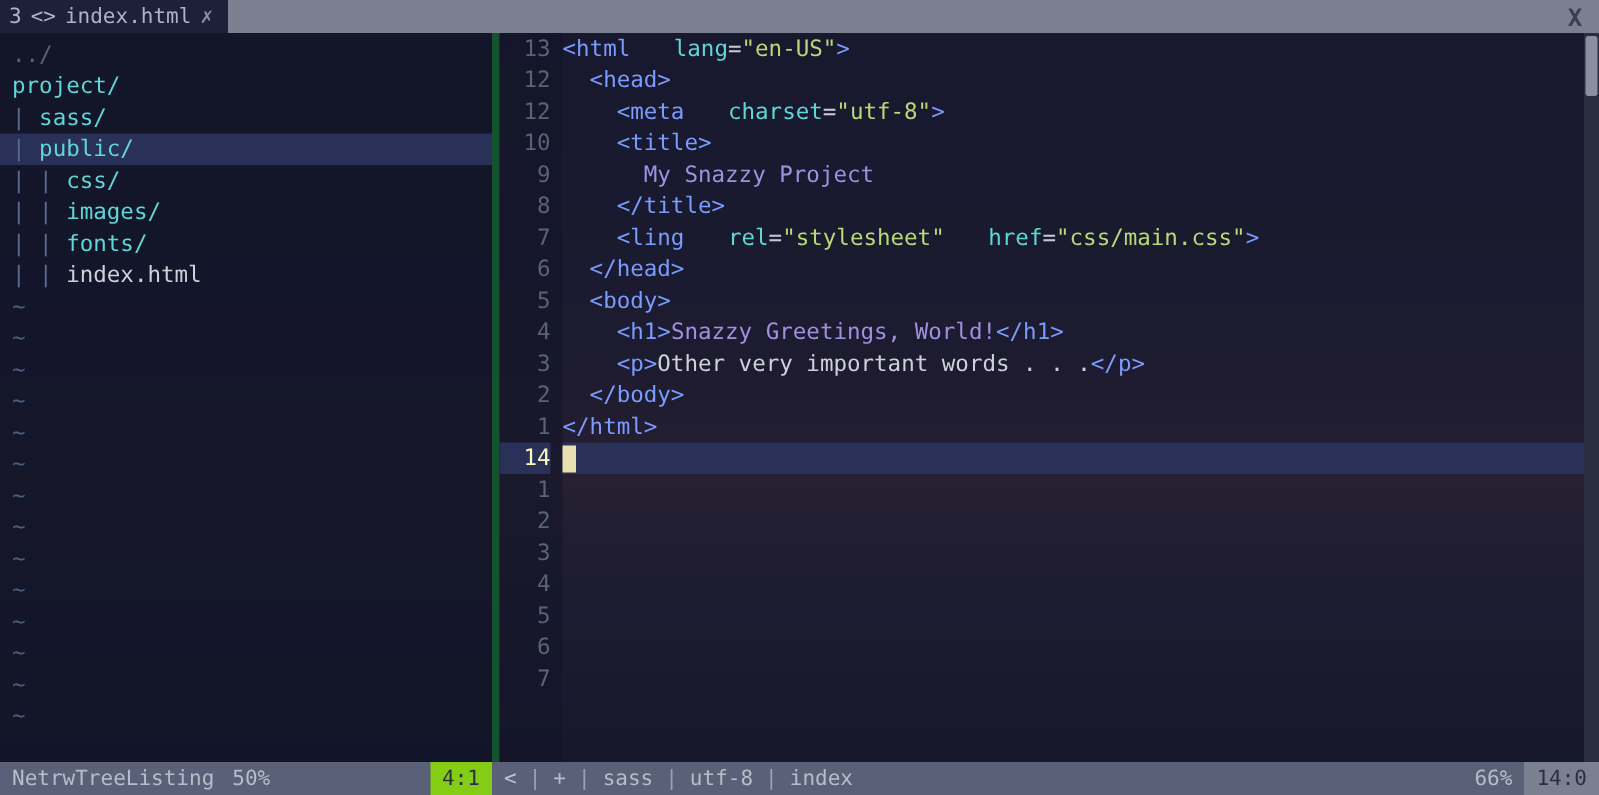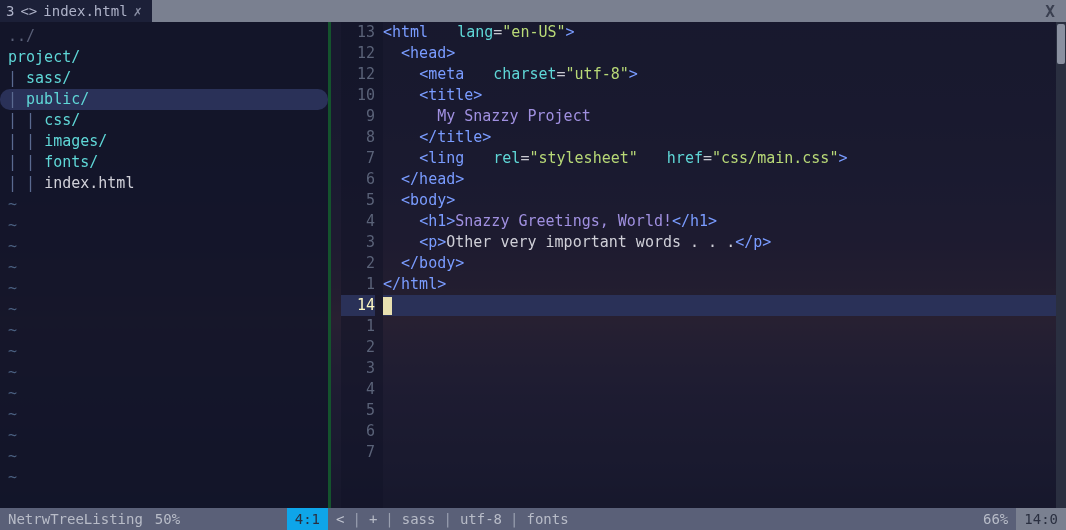--- a/index.html
+++ b/index.html
@@ -76,37 +76,35 @@
   .pane-left {
     width: 328px;
     display: flex;
     flex-direction: column;
     background: rgba(18, 20, 40, 0.75);
   }
   .pane-right {
     flex: 1;
     display: flex;
     flex-direction: column;
-    border-left: 3px solid #14532d;
-    padding-left: 10px;
+    border-left: 5px solid #14532d;
   }
   .tree {
     flex: 1;
     padding: 4px 0 0 8px;
     line-height: 21px;
     white-space: pre;
     position: relative;
   }
   .tree-line { display: block; }
   .tree-line.sel {
     background: #2a3158;
     margin-left: -8px;
     padding-left: 8px;
     margin-right: 0;
-    border-radius: 10px;
   }
   .c-dim { color: #5a6078; }
   .c-dir { color: #5fd7d7; }
   .c-file { color: #d0d0d8; }
   .c-pipe { color: #5a6a90; }
   
   .editor {
     flex: 1;
     display: flex;
     min-height: 0;
@@ -151,21 +149,21 @@
   .sb-left {
     width: 328px;
     display: flex;
     align-items: center;
     background: #5a6078;
     padding: 0 8px;
     gap: 12px;
   }
   .sb-left .seg-dim { color: #b8bcc8; }
   .sb-left .seg-pos {
-    background: #0ea5e9;
+    background: #84cc16;
     color: #2a2f40;
     padding: 0 8px;
     margin-left: auto;
     margin-right: -8px;
     height: 100%;
     display: flex;
     align-items: center;
   }
   .sb-right {
     flex: 1;
@@ -273,21 +271,21 @@
     </div>
     <div class="sb-right">
       <span class="arrow">&lt;</span>
       <span class="sep">|</span>
       <span class="dim2">+</span>
       <span class="sep">|</span>
       <span class="dim2">sass</span>
       <span class="sep">|</span>
       <span class="dim2">utf-8</span>
       <span class="sep">|</span>
-      <span class="dim2">fonts</span>
+      <span class="dim2">index</span>
       <span class="spacer"></span>
       <span class="dim2">66%</span>
       <span class="seg-pos">14:0</span>
     </div>
   </div>
 
   <div class="scrollbar">
     <div class="thumb"></div>
   </div>
 

